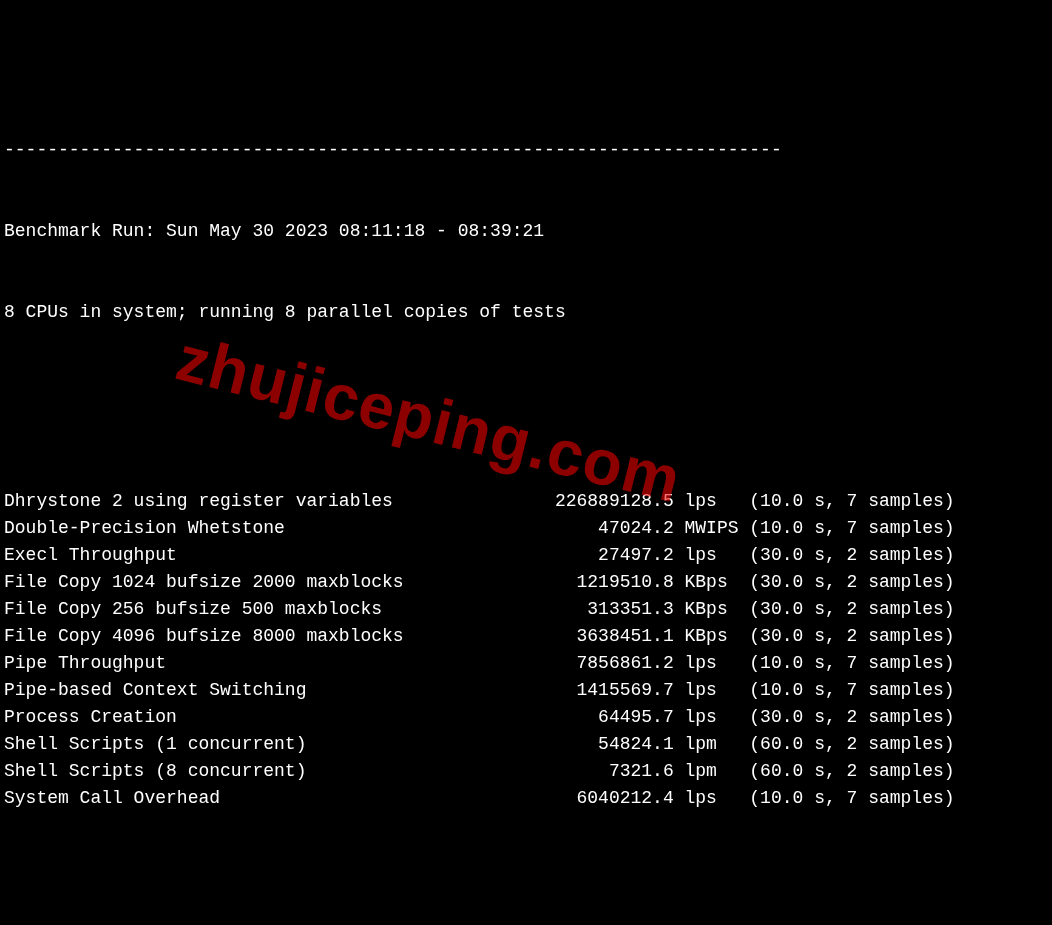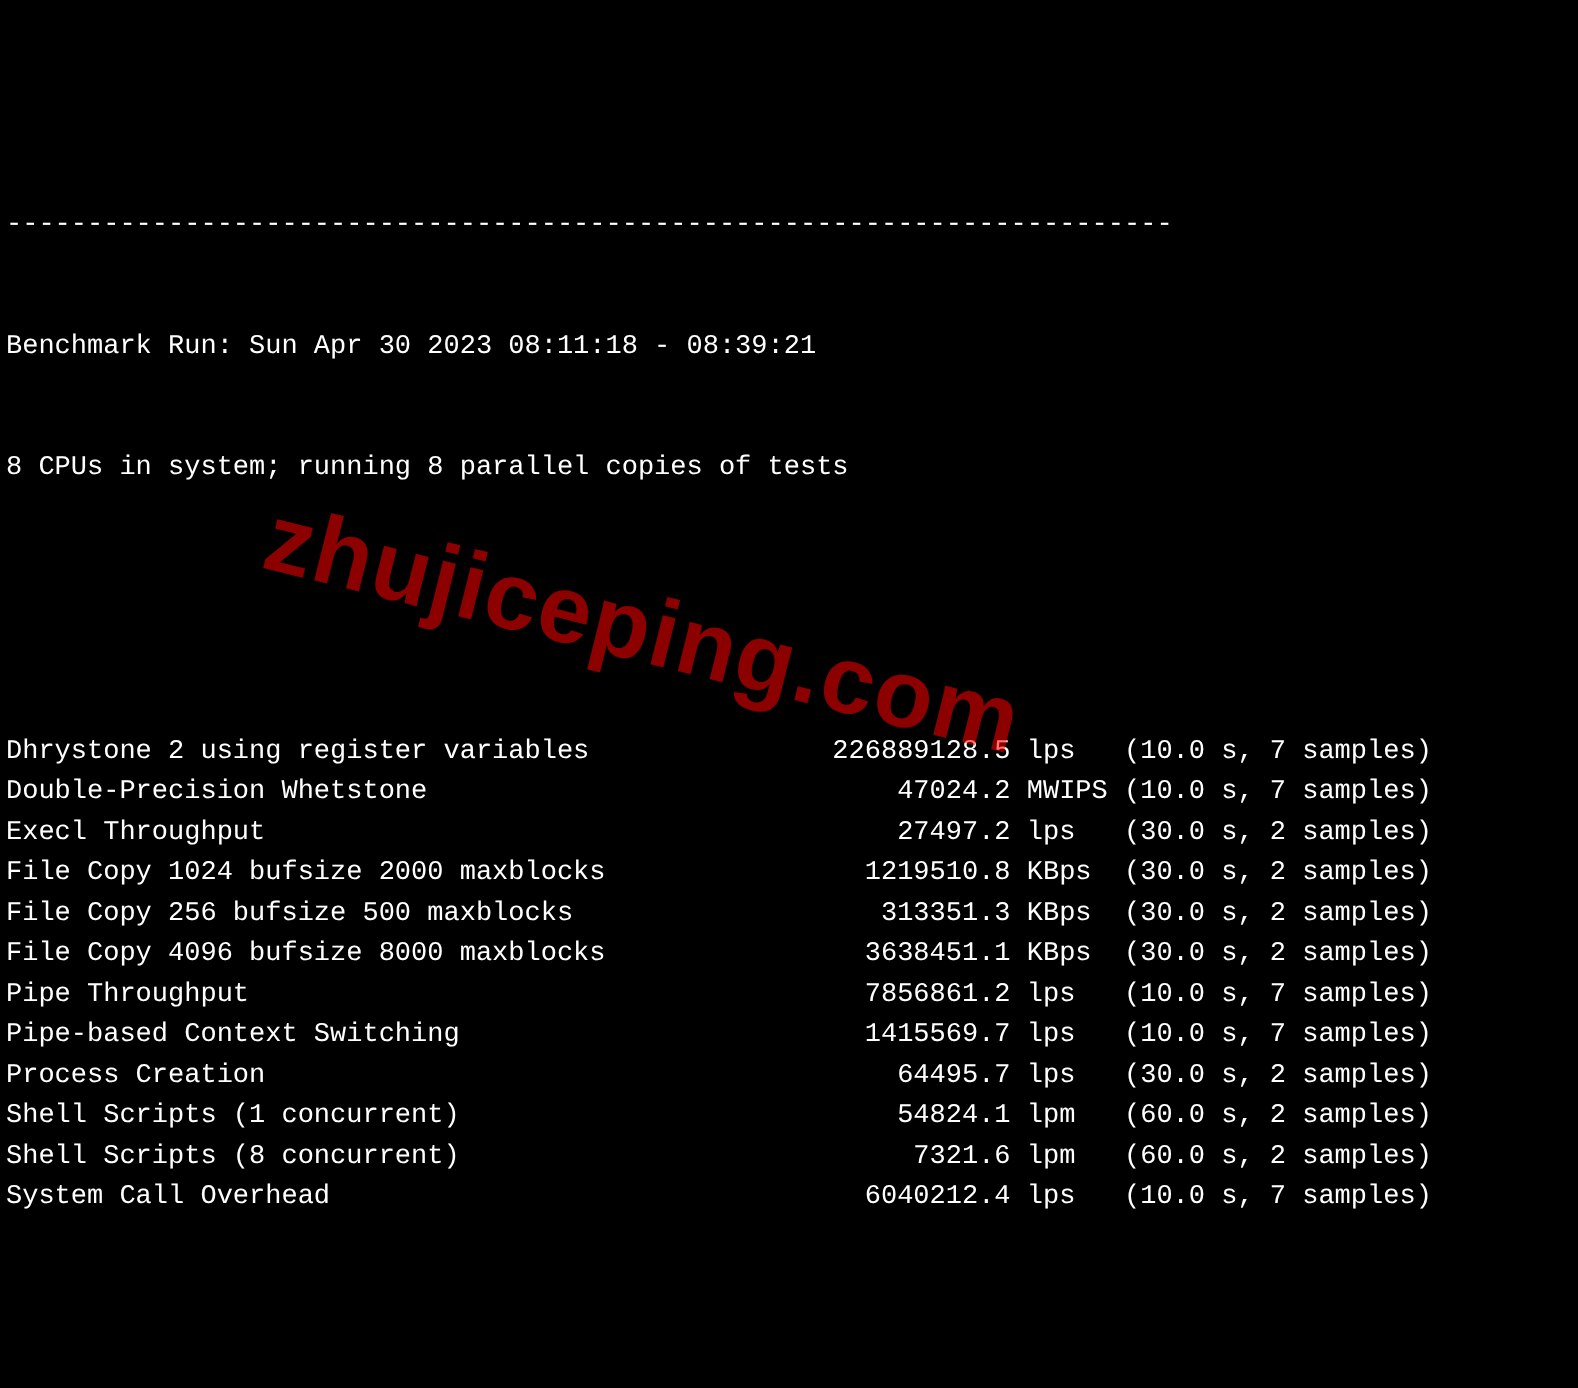--- a/index.html
+++ b/index.html
@@ -36,21 +36,21 @@
   }
 </style>
 </head>
 <body>
 
 <div class="terminal">
 
   <div class="watermark">zhujiceping.com</div>
 
   <div class="line">------------------------------------------------------------------------</div>
-  <div class="line">Benchmark Run: Sun Apr 30 2023 08:11:18 - 08:39:21</div>
+  <div class="line">Benchmark Run: Sun May 30 2023 08:11:18 - 08:39:21</div>
   <div class="line">8 CPUs in system; running 8 parallel copies of tests</div>
   <div class="blank"></div>
 
   <div id="results-block"><div class="line">Dhrystone 2 using register variables               226889128.5 lps   (10.0 s, 7 samples)</div><div class="line">Double-Precision Whetstone                             47024.2 MWIPS (10.0 s, 7 samples)</div><div class="line">Execl Throughput                                       27497.2 lps   (30.0 s, 2 samples)</div><div class="line">File Copy 1024 bufsize 2000 maxblocks                1219510.8 KBps  (30.0 s, 2 samples)</div><div class="line">File Copy 256 bufsize 500 maxblocks                   313351.3 KBps  (30.0 s, 2 samples)</div><div class="line">File Copy 4096 bufsize 8000 maxblocks                3638451.1 KBps  (30.0 s, 2 samples)</div><div class="line">Pipe Throughput                                      7856861.2 lps   (10.0 s, 7 samples)</div><div class="line">Pipe-based Context Switching                         1415569.7 lps   (10.0 s, 7 samples)</div><div class="line">Process Creation                                       64495.7 lps   (30.0 s, 2 samples)</div><div class="line">Shell Scripts (1 concurrent)                           54824.1 lpm   (60.0 s, 2 samples)</div><div class="line">Shell Scripts (8 concurrent)                            7321.6 lpm   (60.0 s, 2 samples)</div><div class="line">System Call Overhead                                 6040212.4 lps   (10.0 s, 7 samples)</div></div>
 
   <div class="blank"></div>
 
   
   
 

